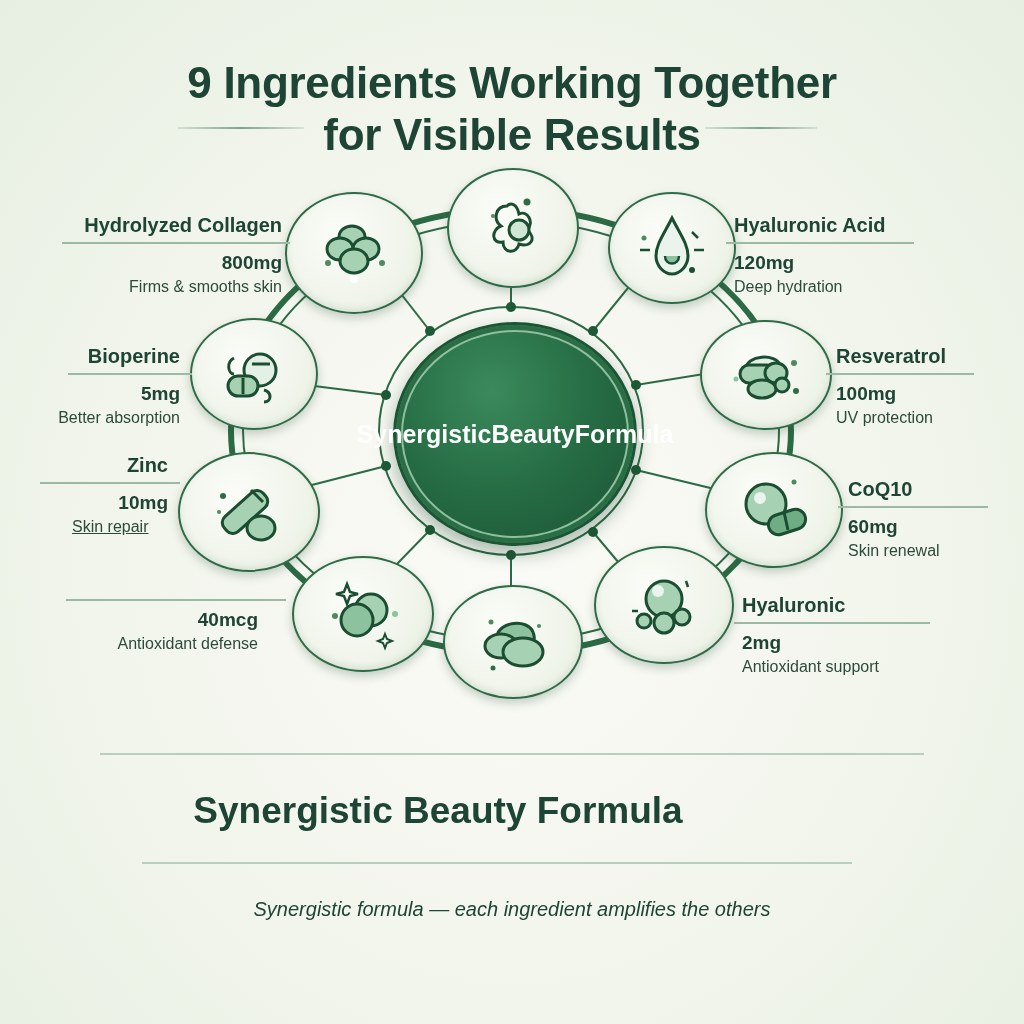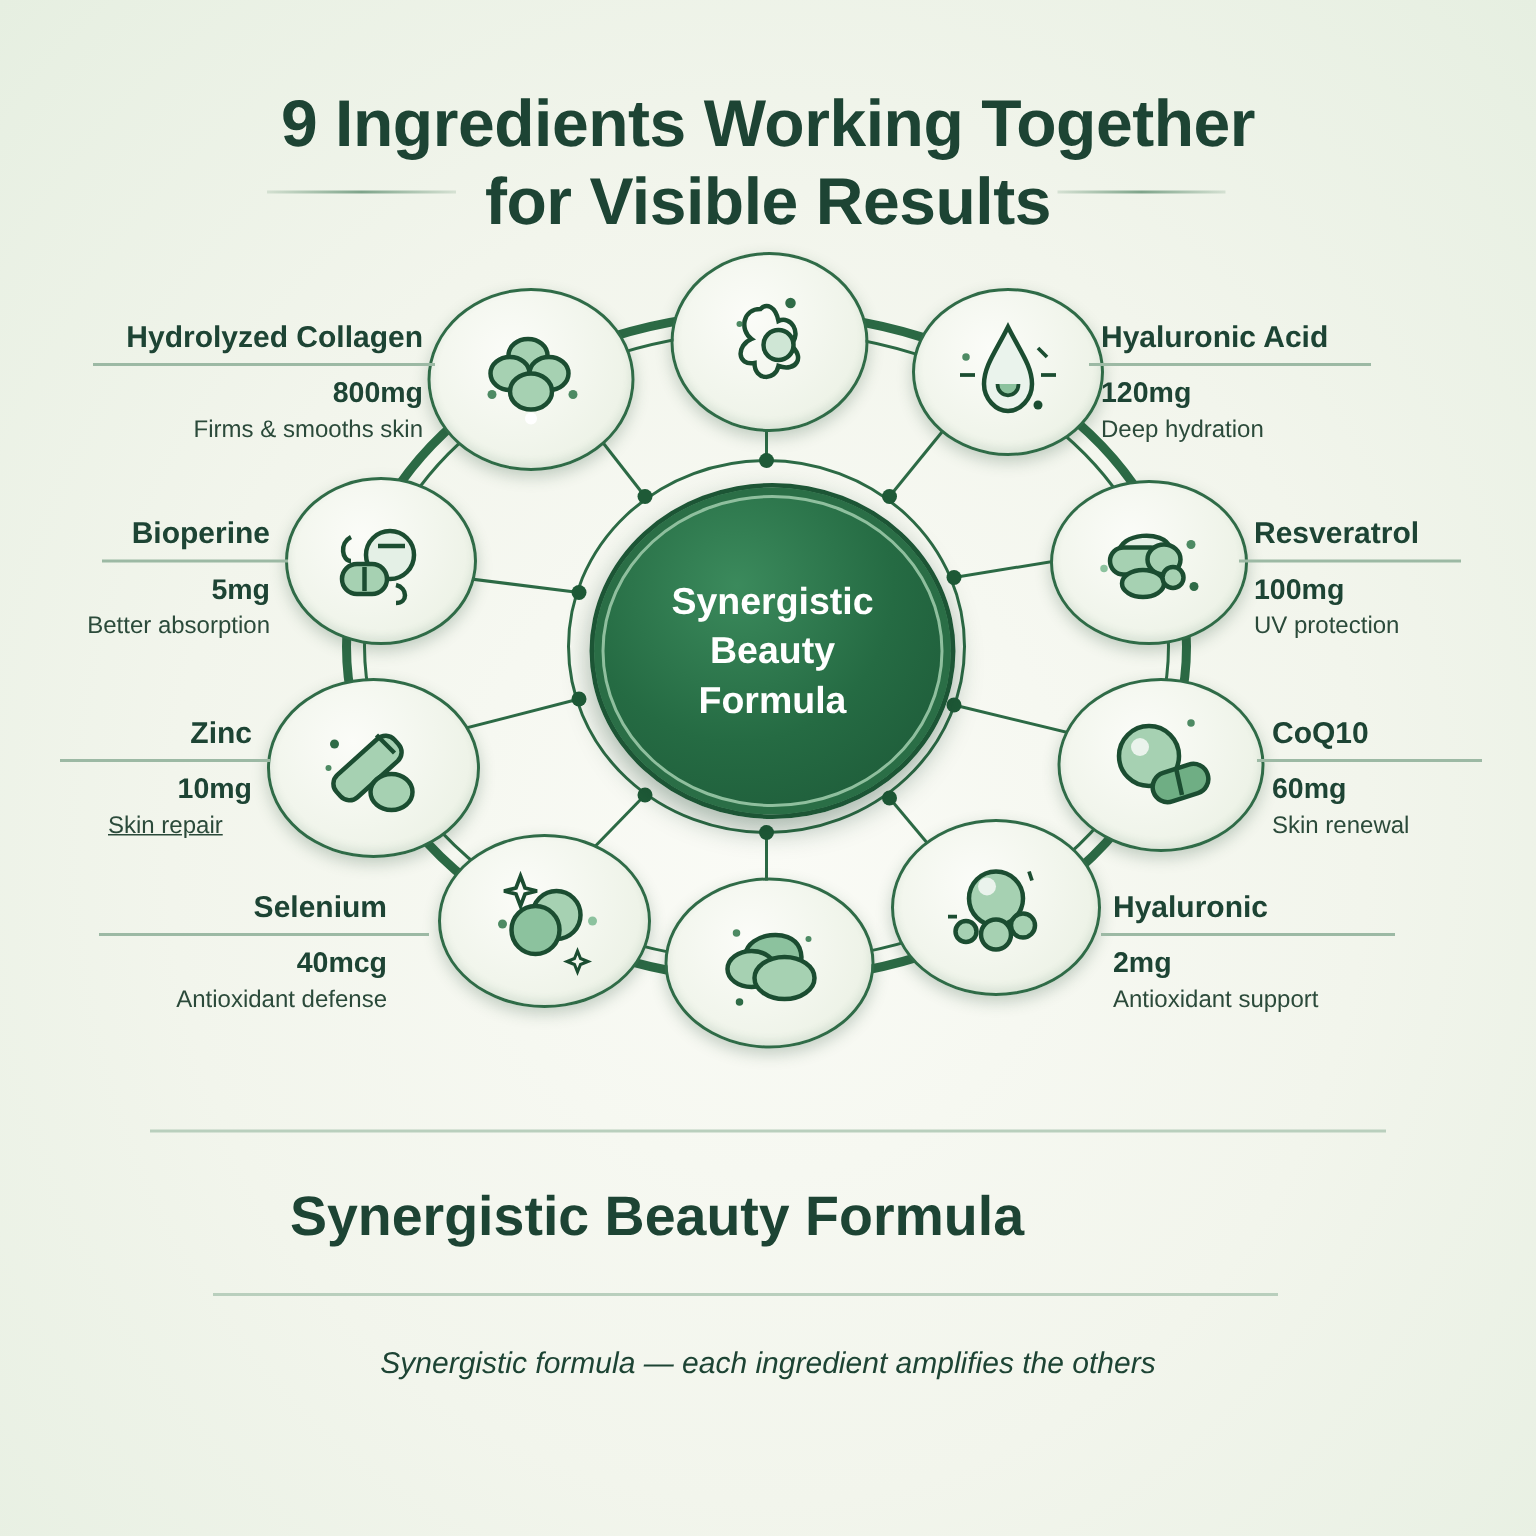--- a/index.html
+++ b/index.html
@@ -25,21 +25,21 @@
     border: 2.5px solid #2f6b47;
     box-shadow: 0 4px 10px rgba(40,80,55,0.25), inset 0 -3px 6px rgba(60,110,80,0.12);
     display: flex; align-items: center; justify-content: center;
   }
   .node svg { width: 80px; height: 80px; }
   .hub {
     position: absolute; left: 393px; top: 322px; width: 238px; height: 218px; border-radius: 50%;
     background: radial-gradient(circle at 40% 30%, #3b8a5c 0%, #256b43 50%, #1b5535 100%);
     border: 3px solid #1c5535;
     box-shadow: 0 8px 18px rgba(20,60,40,0.35), inset 0 0 0 5px #2a6e46, inset 0 0 0 7px #8fbf9e;
-    display: flex; flex-direction: column; align-items: center; justify-content: center;
+    display: flex; flex-direction: row; align-items: center; justify-content: center;
   }
   .hub span { color: #ffffff; font-weight: 700; font-size: 25px; line-height: 33px; }
   .label { position: absolute; }
   .label .name { font-weight: 700; font-size: 20px; color: #1d4434; white-space: nowrap; }
   .label .dose { font-weight: 700; font-size: 19px; color: #1d4434; white-space: nowrap; margin-top: 8px; }
   .label .desc { font-size: 16px; color: #2b4a3a; white-space: nowrap; margin-top: 4px; }
   .label .rule { height: 1.5px; background: #9cb9a4; margin-top: 5px; }
   .label.left { text-align: right; }
   .label.right { text-align: left; }
   .rule-wide { position: absolute; height: 1.5px; background: #b9cfbd; }
@@ -239,28 +239,27 @@
   <div class="rule" style="margin-left:2px;margin-right:-8px;"></div>
   <div class="dose">800mg</div>
   <div class="desc">Firms &amp; smooths skin</div>
 </div>
 <div class="label left" style="left:40px;top:345px;width:140px;">
   <div class="name">Bioperine</div>
   <div class="rule" style="margin-left:28px;margin-right:-12px;"></div>
   <div class="dose">5mg</div>
   <div class="desc">Better absorption</div>
 </div>
-<div class="label left" style="left:40px;top:478px;width:128px;">
+<div class="label left" style="left:40px;top:454px;width:128px;">
   <div class="name">Zinc</div>
   <div class="rule" style="margin-left:0;margin-right:-12px;"></div>
   <div class="dose">10mg</div>
   <div class="desc" style="text-align:left;margin-left:32px;text-decoration:underline;">Skin repair</div>
 </div>
 <div class="label left" style="left:66px;top:594px;width:192px;">
-  <div class="name">Selenium</div>
   <div class="rule" style="margin-left:0;margin-right:-28px;"></div>
   <div class="dose">40mcg</div>
   <div class="desc">Antioxidant defense</div>
 </div>
 
 <div class="label right" style="left:734px;top:214px;width:180px;">
   <div class="name">Hyaluronic Acid</div>
   <div class="rule" style="margin-left:-8px;"></div>
   <div class="dose">120mg</div>
   <div class="desc">Deep hydration</div>

